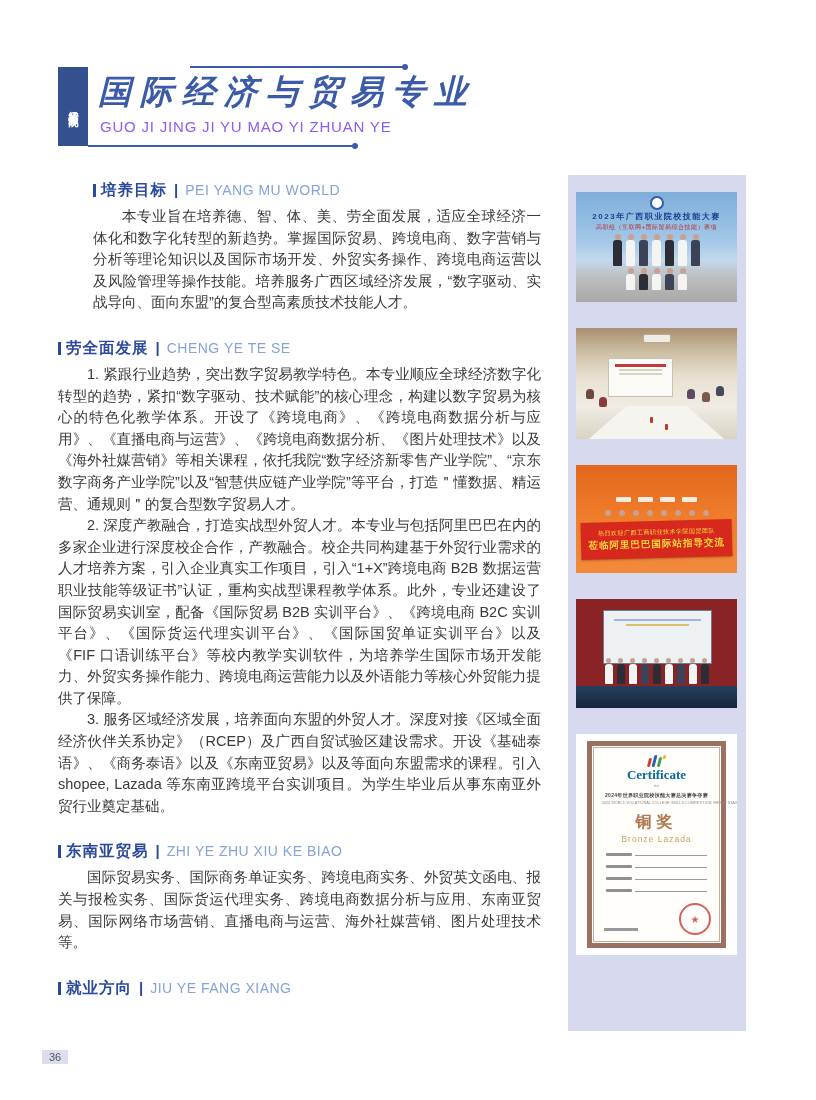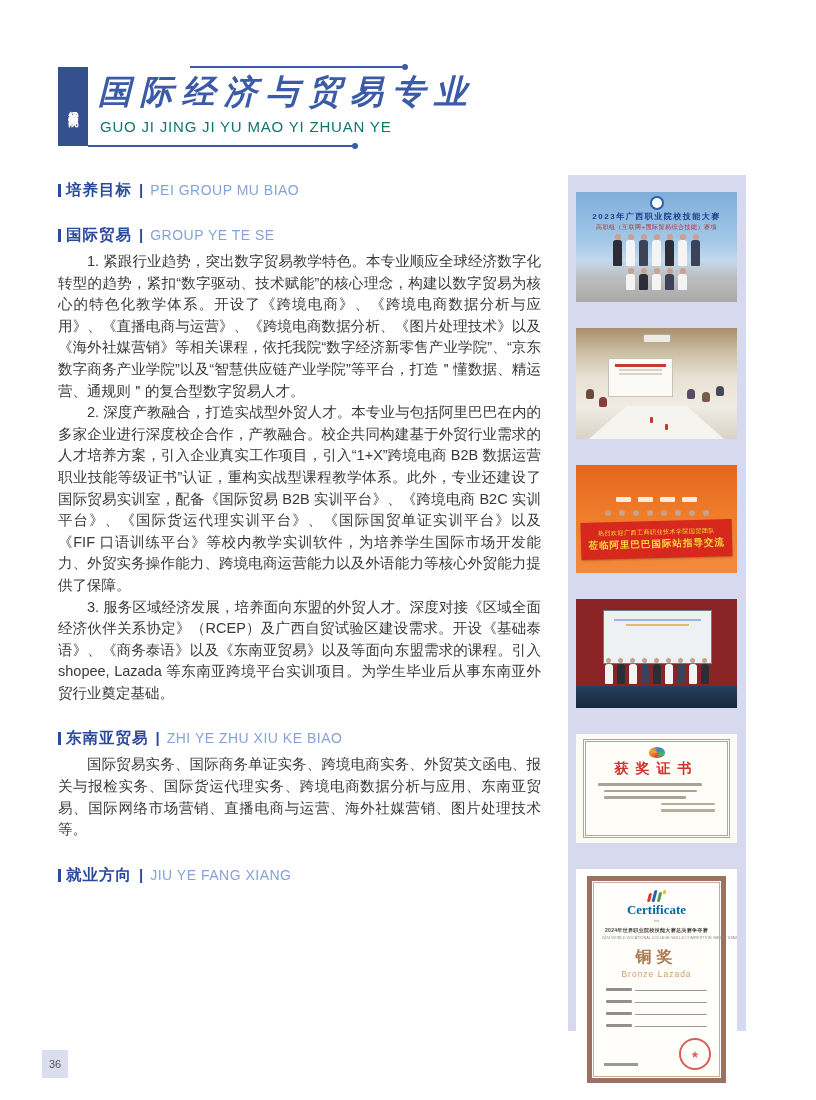--- a/index.html
+++ b/index.html
@@ -6,43 +6,43 @@
   .page{position:relative;width:816px;height:1100px;background:#ffffff;overflow:hidden;
         font-family:"Liberation Sans","DejaVu Sans",sans-serif;color:#3a3a3a;}
 
   
   .dept-tab{position:absolute;left:58px;top:67px;width:30px;height:79px;background:#35508f;
             color:#fff;display:flex;align-items:center;justify-content:center;}
   .dept-tab span{writing-mode:vertical-rl;text-orientation:upright;font-size:10px;
                  letter-spacing:1px;font-weight:bold;line-height:1;}
   .main-title{position:absolute;left:98px;top:70px;font-size:33px;font-weight:800;
               font-style:italic;color:#3b5aa8;letter-spacing:9px;white-space:nowrap;text-align:right;}
-  .title-pinyin{position:absolute;left:100px;top:118px;font-size:15px;color:#0f766e;
+  .title-pinyin{position:absolute;left:100px;top:118px;font-size:15px;color:#8b5cf6;
                 letter-spacing:0.8px;font-weight:500;white-space:nowrap;}
   .hline{position:absolute;height:2px;background:#3b5aa8;}
   .hline .dot{position:absolute;right:-6px;top:-2px;width:6px;height:6px;border-radius:50%;
               background:#3b5aa8;}
   .hline-top{left:190px;top:66px;width:212px;}
   .hline-bottom{left:88px;top:145px;width:264px;}
 
   
   .main-col{position:absolute;left:58px;top:172px;width:483px;}
   .sec{margin-top:24px;}
-  .sec:first-child{margin-top:8px;}
+  .sec:first-child{margin-top:8px;margin-left:35px;}
   .sec-head{display:flex;align-items:baseline;margin-bottom:5px;}
   .sec-bar{width:3px;height:13px;background:#2b4a9e;margin-right:5px;align-self:center;}
   .sec-title{font-weight:bold;font-size:15.5px;color:#2b4a9e;letter-spacing:1px;}
   .sec-sep{color:#2b4a9e;font-weight:bold;margin:0 7px;font-size:15px;}
   .sec-pinyin{color:#85a3d8;font-size:14px;letter-spacing:0.5px;}
   .para{font-size:14.5px;line-height:21.6px;text-align:justify;text-indent:2em;margin:0;
         color:#3a3a3a;}
 
   
   .page-num{position:absolute;left:42px;top:1050px;background:#dcdeef;color:#555;
-            font-size:11px;padding:8px 7px;}
+            font-size:11px;padding:1px 7px;}
 
   
   .photo-strip{position:absolute;left:568px;top:175px;width:178px;height:856px;
                background:#d7daee;}
   .photo-stack{position:absolute;left:8px;top:17px;width:129px;display:flex;
                flex-direction:column;gap:26px;}
   .photo{position:relative;width:161px;overflow:hidden;}
   .ph1{height:110px;}.ph2{height:111px;}.ph3{height:108px;}
   .ph4{height:109px;}.ph5{height:109px;}.ph6{height:221px;}
 
@@ -165,30 +165,31 @@
     <span class="dot"></span>
   </div>
 
   <div class="main-col">
 
     <div class="sec">
       <div class="sec-head">
         <span class="sec-bar"></span>
         <span class="sec-title">培养目标</span>
         <span class="sec-sep">|</span>
-        <span class="sec-pinyin">PEI GROUP MU BIAO</span>
-      </div>
+        <span class="sec-pinyin">PEI YANG MU WORLD</span>
+      </div>
+      <p class="para">本专业旨在培养德、智、体、美、劳全面发展，适应全球经济一体化和数字化转型的新趋势。掌握国际贸易、跨境电商、数字营销与分析等理论知识以及国际市场开发、外贸实务操作、跨境电商运营以及风险管理等操作技能。培养服务广西区域经济发展，“数字驱动、实战导向、面向东盟”的复合型高素质技术技能人才。</p>
     </div>
 
     <div class="sec">
       <div class="sec-head">
         <span class="sec-bar"></span>
-        <span class="sec-title">国际贸易</span>
+        <span class="sec-title">劳全面发展</span>
         <span class="sec-sep">|</span>
-        <span class="sec-pinyin">GROUP YE TE SE</span>
+        <span class="sec-pinyin">CHENG YE TE SE</span>
       </div>
       <p class="para">1. 紧跟行业趋势，突出数字贸易教学特色。本专业顺应全球经济数字化转型的趋势，紧扣“数字驱动、技术赋能”的核心理念，构建以数字贸易为核心的特色化教学体系。开设了《跨境电商》、《跨境电商数据分析与应用》、《直播电商与运营》、《跨境电商数据分析、《图片处理技术》以及《海外社媒营销》等相关课程，依托我院“数字经济新零售产业学院”、“京东数字商务产业学院”以及“智慧供应链产业学院”等平台，打造＂懂数据、精运营、通规则＂的复合型数字贸易人才。</p>
       <p class="para">2. 深度产教融合，打造实战型外贸人才。本专业与包括阿里巴巴在内的多家企业进行深度校企合作，产教融合。校企共同构建基于外贸行业需求的人才培养方案，引入企业真实工作项目，引入“1+X”跨境电商 B2B 数据运营职业技能等级证书”认证，重构实战型课程教学体系。此外，专业还建设了国际贸易实训室，配备《国际贸易 B2B 实训平台》、《跨境电商 B2C 实训平台》、《国际货运代理实训平台》、《国际国贸单证实训平台》以及《FIF 口语训练平台》等校内教学实训软件，为培养学生国际市场开发能力、外贸实务操作能力、跨境电商运营能力以及外语能力等核心外贸能力提供了保障。</p>
       <p class="para">3. 服务区域经济发展，培养面向东盟的外贸人才。深度对接《区域全面经济伙伴关系协定》（RCEP）及广西自贸试验区建设需求。开设《基础泰语》、《商务泰语》以及《东南亚贸易》以及等面向东盟需求的课程。引入 shopee, Lazada 等东南亚跨境平台实训项目。为学生毕业后从事东南亚外贸行业奠定基础。</p>
     </div>
 
     <div class="sec">
       <div class="sec-head">
         <span class="sec-bar"></span>
         <span class="sec-title">东南亚贸易</span>
@@ -286,33 +287,20 @@
           <div class="person tiny navy"></div>
           <div class="person tiny dark"></div>
           <div class="person tiny"></div>
           <div class="person tiny navy"></div>
           <div class="person tiny"></div>
           <div class="person tiny dark"></div>
         </div>
         <div class="gtable"></div>
       </div>
 
-      <div class="photo ph5 photo-award">
-        <div class="frame5">
-          <div class="emblem"></div>
-          <div class="award-title">获奖证书</div>
-          <div class="cert-lines">
-            <div class="ln w90"></div>
-            <div class="ln w80"></div>
-            <div class="ln w70"></div>
-            <div class="ln right"></div>
-            <div class="ln right"></div>
-          </div>
-        </div>
-      </div>
 
       <div class="photo ph6 photo-cert">
         <div class="frame6">
           <div class="iit-logo">
             <i class="iit-r"></i>
             <i class="iit-b"></i>
             <i class="iit-g"></i>
             <i class="iit-y"></i>
           </div>
           <div class="cert-word">Certificate</div>

